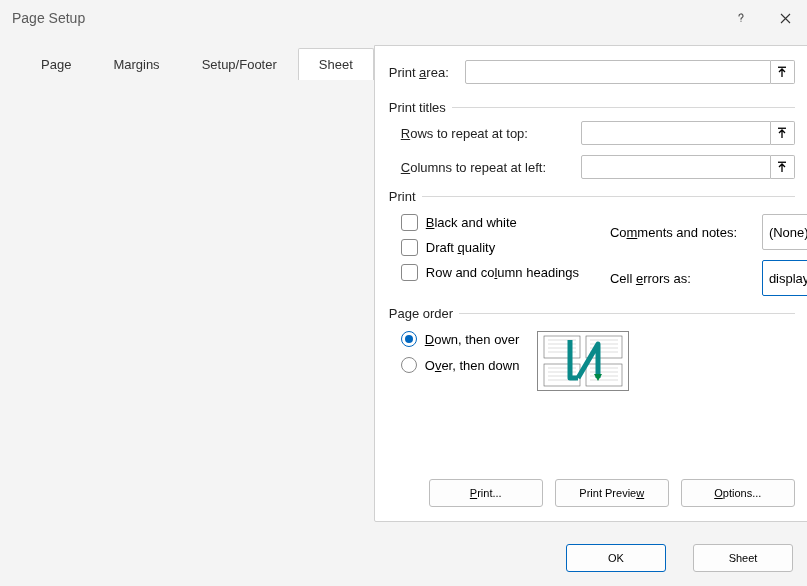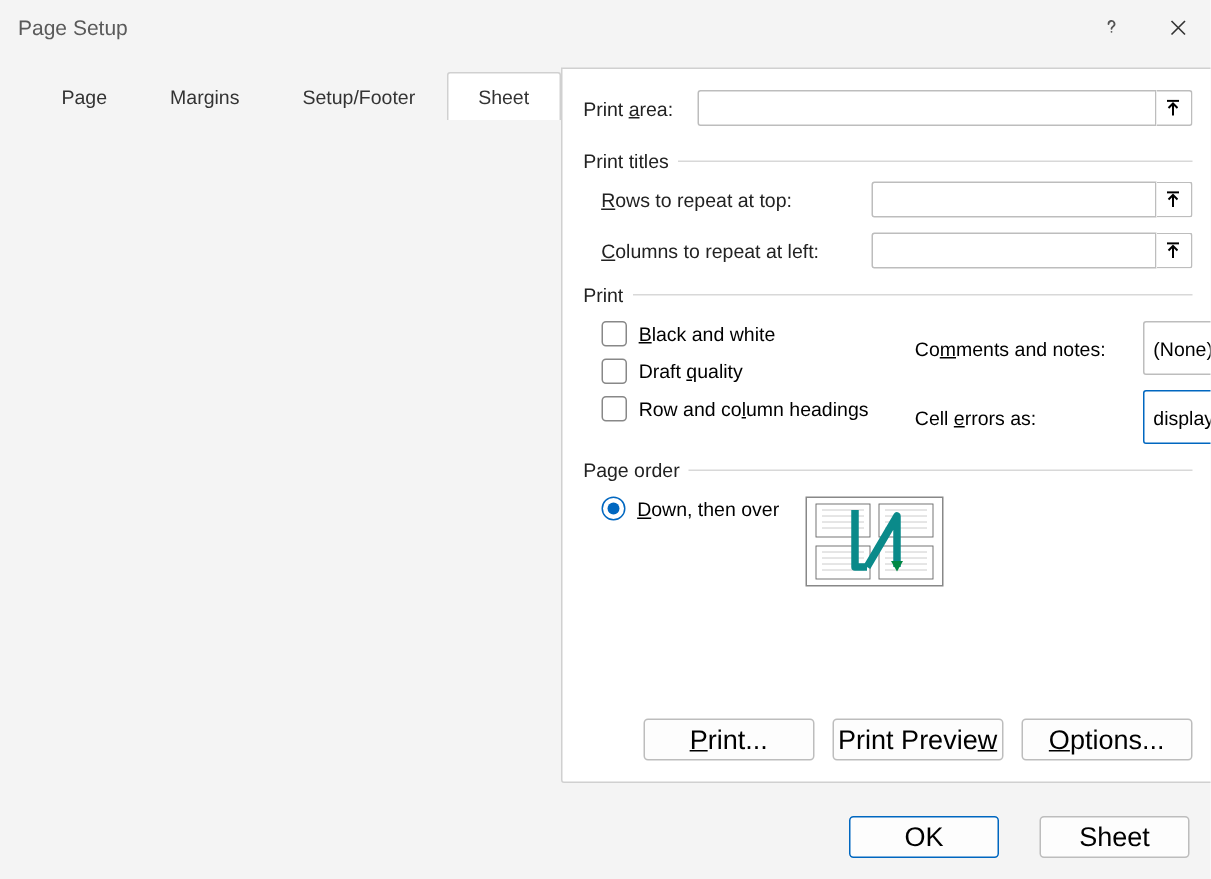--- a/index.html
+++ b/index.html
@@ -49,21 +49,21 @@
   .orderrow { display: flex; align-items: flex-start; gap: 18px; padding-top: 4px; }
   .radiolist { display: flex; flex-direction: column; gap: 10px; }
   .radio { display: flex; align-items: center; gap: 8px; font-size: 13px; }
   .rbox { width: 16px; height: 16px; border: 1px solid #888; border-radius: 50%; background: #fff; display: flex; align-items: center; justify-content: center; }
   .rbox.checked { border-color: #0067c0; }
   .rbox.checked::after { content: ""; width: 8px; height: 8px; border-radius: 50%; background: #0067c0; }
 
   .orderimg { width: 92px; height: 60px; border: 1px solid #888; background: #fff; display: flex; align-items: center; justify-content: center; }
 
   .panelbtns { display: flex; justify-content: flex-end; gap: 12px; margin-top: auto; padding-top: 20px; }
-  .btn { min-width: 114px; height: 28px; border: 1px solid #bdbdbd; background: #fdfdfd; font-size: 18px; display: flex; align-items: center; justify-content: center; border-radius: 3px; cursor: default; }
+  .btn { min-width: 114px; height: 28px; border: 1px solid #bdbdbd; background: #fdfdfd; font-size: 11px; display: flex; align-items: center; justify-content: center; border-radius: 3px; cursor: default; }
 
   .footer { padding: 10px 14px 14px 24px; display: flex; justify-content: flex-end; gap: 27px; }
   .footer .btn { min-width: 100px; }
   .btn.primary { border-color: #0067c0; color: #000; }
 
   u { text-decoration: underline; }
 </style>
 </head>
 <body>
 
@@ -190,20 +190,24 @@
       <div class="group">
         <div class="gtitle">
             <span class="glabel">Page order</span>
             <span class="gline"></span>
           </div>
         <div class="indent orderrow">
           <div class="radiolist">
             <label class="radio">
                 <span class="rbox checked"></span>
                 <span><u>D</u>own, then over</span>
+              </label>
+            <label class="radio">
+                <span class="rbox"></span>
+                <span>O<u>v</u>er, then down</span>
               </label>
           </div>
           <div class="orderimg">
             <svg width="86" height="54" viewBox="0 0 86 54">
               <g stroke="#666" stroke-width="0.6" fill="#fff">
                 <rect x="4" y="2" width="36" height="22"></rect>
                   <rect x="46" y="2" width="36" height="22"></rect>
                 <rect x="4" y="30" width="36" height="22"></rect>
                   <rect x="46" y="30" width="36" height="22"></rect>
               </g>

